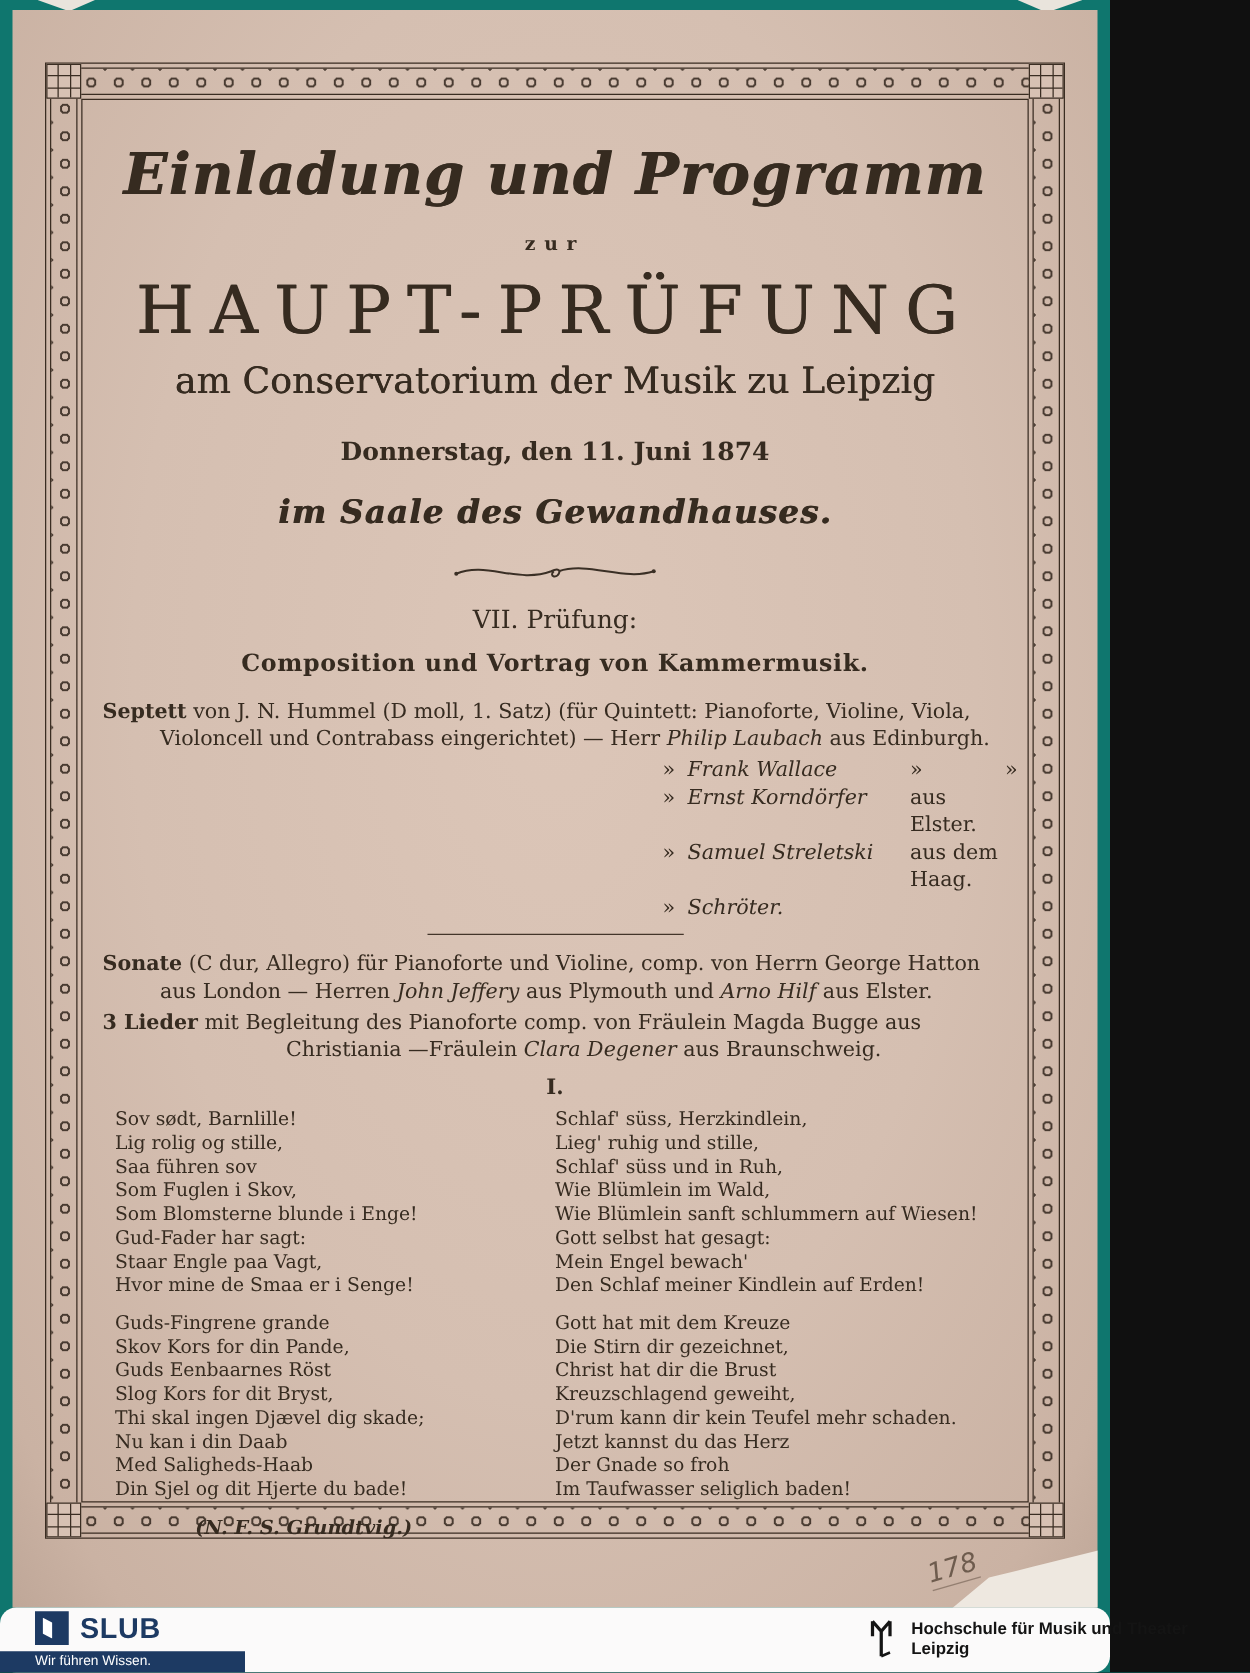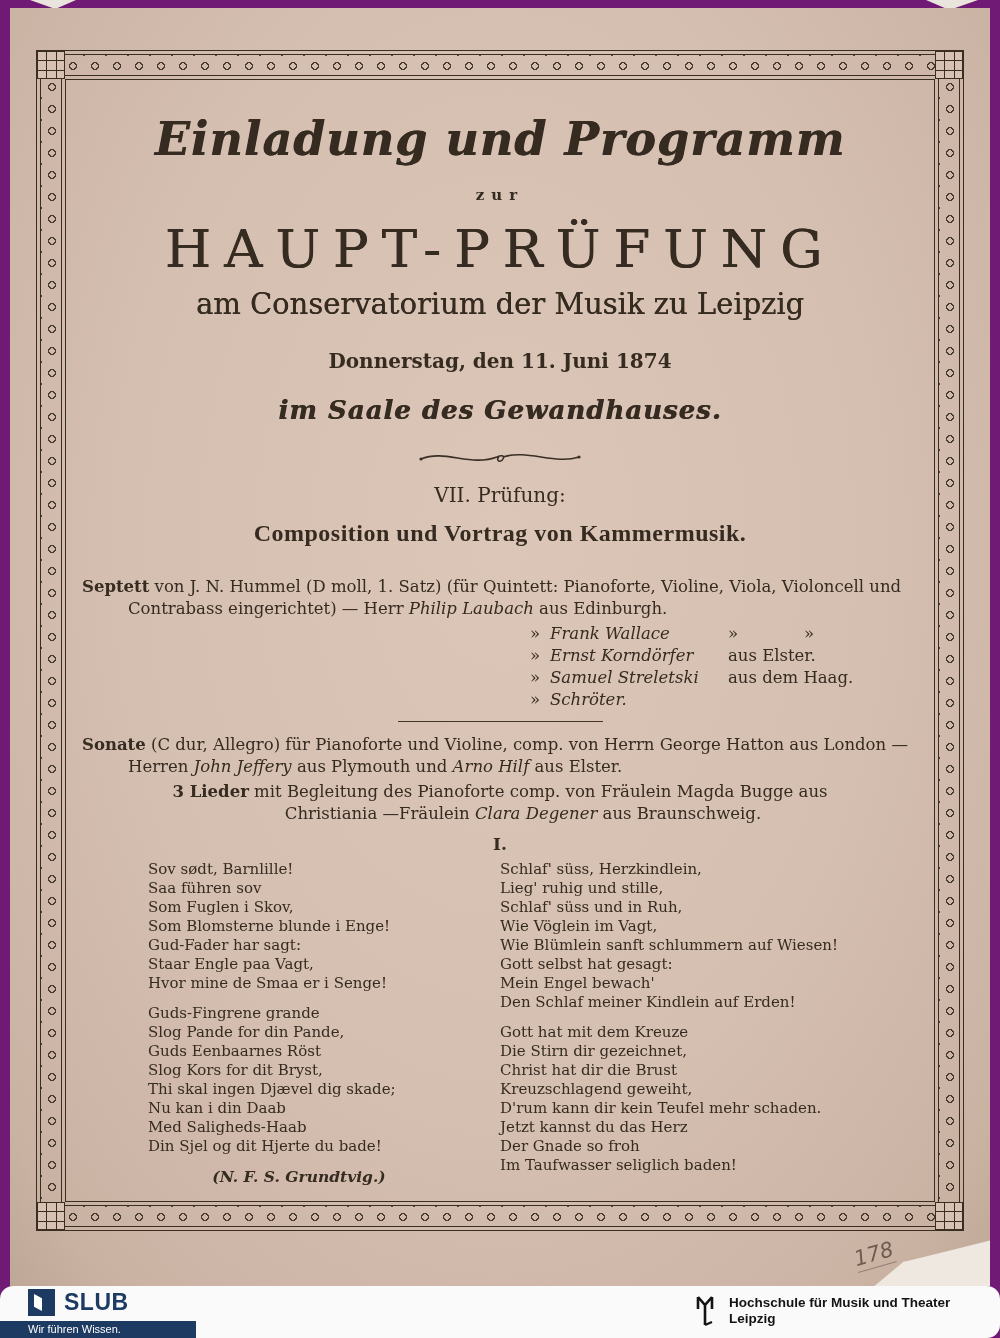--- a/index.html
+++ b/index.html
@@ -1,19 +1,19 @@
 <!DOCTYPE html>
 <html><head>
 <meta charset="utf-8">
 <style>
   * { margin:0; padding:0; box-sizing:border-box; }
   html,body { width:1000px; height:1338px; overflow:hidden; }
   body { background:#101010; font-family:"DejaVu Serif","Liberation Serif",serif; }
 
-  .stage { position:relative; width:1000px; height:1338px; background:#701a75; }
+  .stage { position:relative; width:888px; height:1338px; background:#0f766e; }
 
   
   .sliver { position:absolute; background:#e9e4dc; }
   .sliver-tl { left:30px; top:0; width:46px; height:9px; clip-path:polygon(0 0,100% 0,55% 100%); }
   .sliver-tr { right:22px; top:0; width:52px; height:10px; clip-path:polygon(0 0,100% 0,45% 100%); }
 
   
   .paper { position:absolute; left:10px; right:10px; top:8px; bottom:52px;
     background:radial-gradient(ellipse at 50% 42%, #dcc6b8 0%, #d5bfb1 55%, #cab2a3 90%, #bfa798 100%);
     color:#362b20; overflow:hidden; }
@@ -50,21 +50,21 @@
     text-shadow:0.6px 0 0 currentColor; }
   .t-invitation { font-size:46px; margin-bottom:20px; }
   .t-zur { font-size:15px; letter-spacing:7px; margin-bottom:14px; font-weight:700; }
   .t-main { font-size:53px; letter-spacing:13px; text-shadow:0.5px 0 0 currentColor; margin-bottom:8px; white-space:nowrap; }
   .t-sub { font-size:29px; margin-bottom:28px; text-shadow:0.3px 0 0 currentColor; }
   .t-date { font-size:20px; font-weight:700; margin-bottom:22px; }
   .t-venue { font-size:26px; margin-bottom:20px;text-align:center; }
   .flourish { margin:0 auto 14px auto; display:block; }
 
   .t-exam { font-size:20px; margin-bottom:13px; }
-  .t-examtitle { font-size:24px; font-weight:700; letter-spacing:0.5px; margin-bottom:29px;font-family:Liberation Serif, serif; }
+  .t-examtitle { font-size:19px; font-weight:700; letter-spacing:0.5px; margin-bottom:16px; }
 
   .para { text-align:left; font-size:16.5px; line-height:21.5px; padding-left:46px; text-indent:-46px; margin-bottom:4px; }
   .para b { font-weight:700; }
   .para i, .perf-name { font-style:italic; }
 
   .performers { margin:2px 0 8px 448px; text-align:left; font-size:16.5px; line-height:22px;
     display:grid; grid-template-columns:20px 178px auto; }
   .performers > span { display:block; }
 
   .rule { width:205px; height:1px; background:#43352a; margin:10px auto 12px auto; }
@@ -151,57 +151,58 @@
           <span>aus dem Haag.</span>
         <span>»</span>
           <span class="perf-name">Schröter.</span>
           <span></span>
       </div>
 
       <div class="rule"></div>
 
       <p class="para"><b>Sonate</b><span> (C dur, Allegro) für Pianoforte und Violine, comp. von Herrn George Hatton aus London — Herren </span><i>John Jeffery</i><span> aus Plymouth und </span><i>Arno Hilf</i><span> aus Elster.</span></p>
 
-      <p class="para" style="margin-bottom:0;text-align:center;"><b>3 Lieder</b><span> mit Begleitung des Pianoforte comp. von Fräulein Magda Bugge aus</span></p>
+      <p class="para" style="margin-bottom:0;"><b>3 Lieder</b><span> mit Begleitung des Pianoforte comp. von Fräulein Magda Bugge aus</span></p>
       <div class="lieder2">
         <span>Christiania —</span>
         <span><span>Fräulein </span><i>Clara Degener</i><span> aus Braunschweig.</span></span>
       </div>
 
       <div class="t-numeral">I.</div>
 
       <div class="poems">
         <div class="poem-col-left">
           <div class="stanza">
               <div>Sov sødt, Barnlille!</div>
+              <div>Lig rolig og stille,</div>
               <div>Saa führen sov</div>
               <div>Som Fuglen i Skov,</div>
               <div>Som Blomsterne blunde i Enge!</div>
               <div>Gud-Fader har sagt:</div>
               <div>Staar Engle paa Vagt,</div>
               <div>Hvor mine de Smaa er i Senge!</div>
             </div>
           <div class="stanza">
               <div>Guds-Fingrene grande</div>
-              <div>Slog Pande for din Pande,</div>
+              <div>Skov Kors for din Pande,</div>
               <div>Guds Eenbaarnes Röst</div>
               <div>Slog Kors for dit Bryst,</div>
               <div>Thi skal ingen Djævel dig skade;</div>
               <div>Nu kan i din Daab</div>
               <div>Med Saligheds-Haab</div>
               <div>Din Sjel og dit Hjerte du bade!</div>
             </div>
           <div class="attribution">(N. F. S. Grundtvig.)</div>
         </div>
         <div class="poem-col-right">
           <div class="stanza">
               <div>Schlaf' süss, Herzkindlein,</div>
               <div>Lieg' ruhig und stille,</div>
               <div>Schlaf' süss und in Ruh,</div>
-              <div>Wie Vöglein im Vagt,</div>
+              <div>Wie Blümlein im Wald,</div>
               <div>Wie Blümlein sanft schlummern auf Wiesen!</div>
               <div>Gott selbst hat gesagt:</div>
               <div>Mein Engel bewach'</div>
               <div>Den Schlaf meiner Kindlein auf Erden!</div>
             </div>
           <div class="stanza">
               <div>Gott hat mit dem Kreuze</div>
               <div>Die Stirn dir gezeichnet,</div>
               <div>Christ hat dir die Brust</div>
               <div>Kreuzschlagend geweiht,</div>

